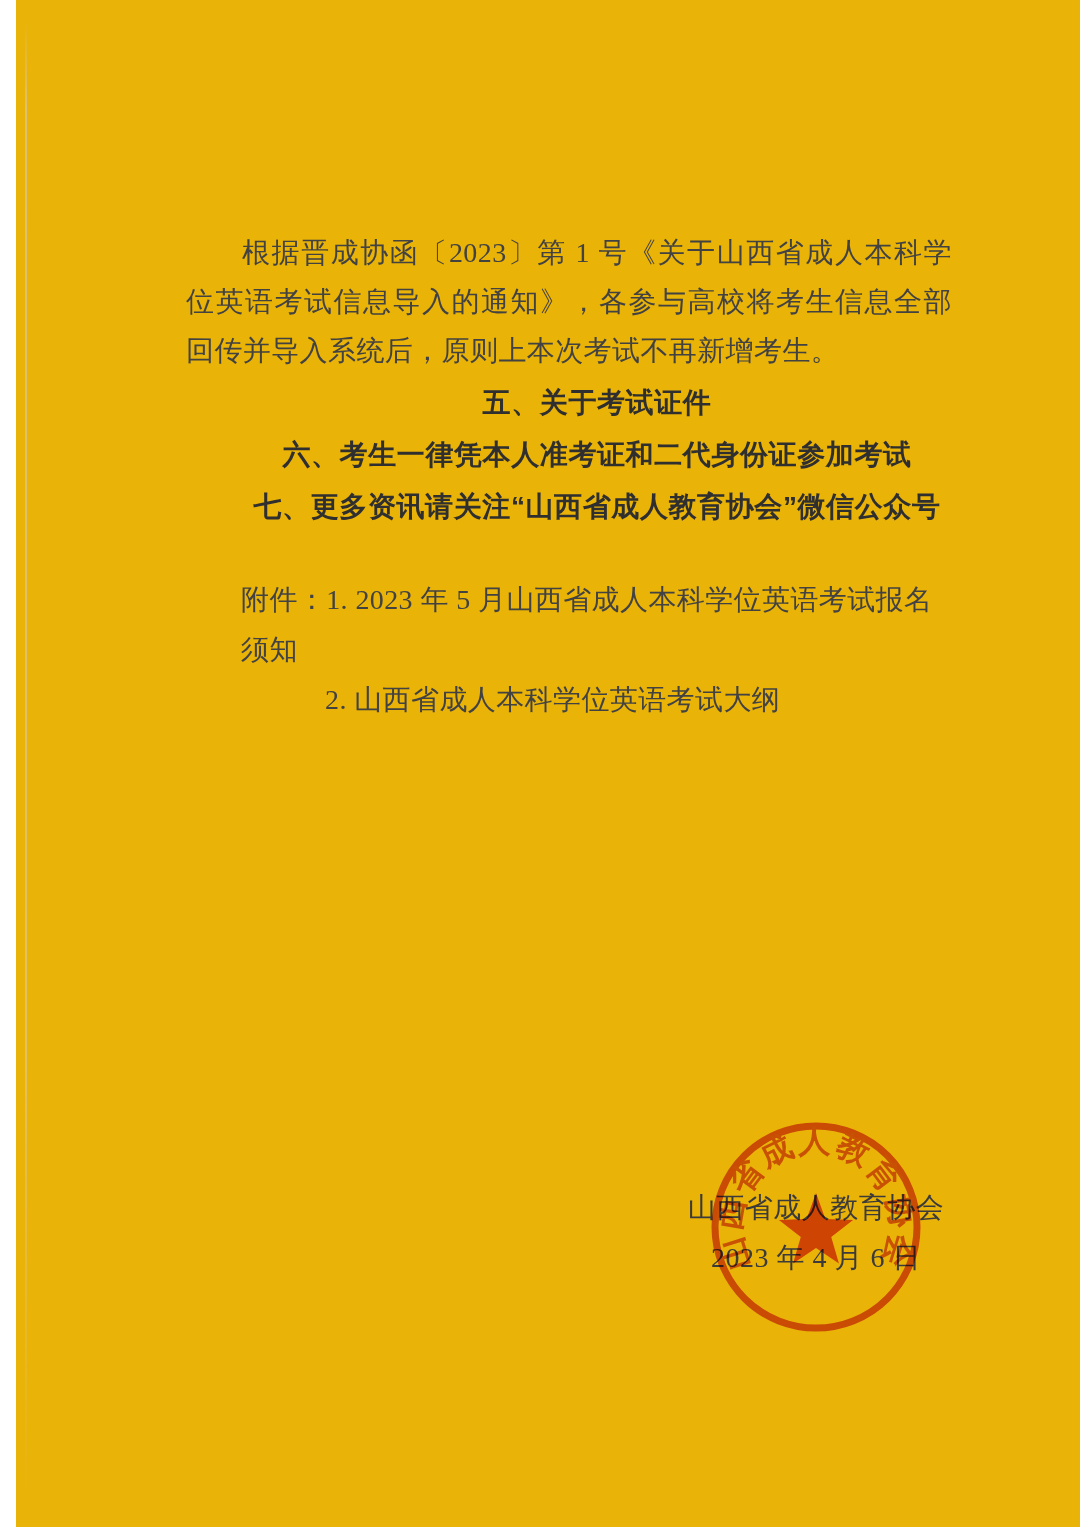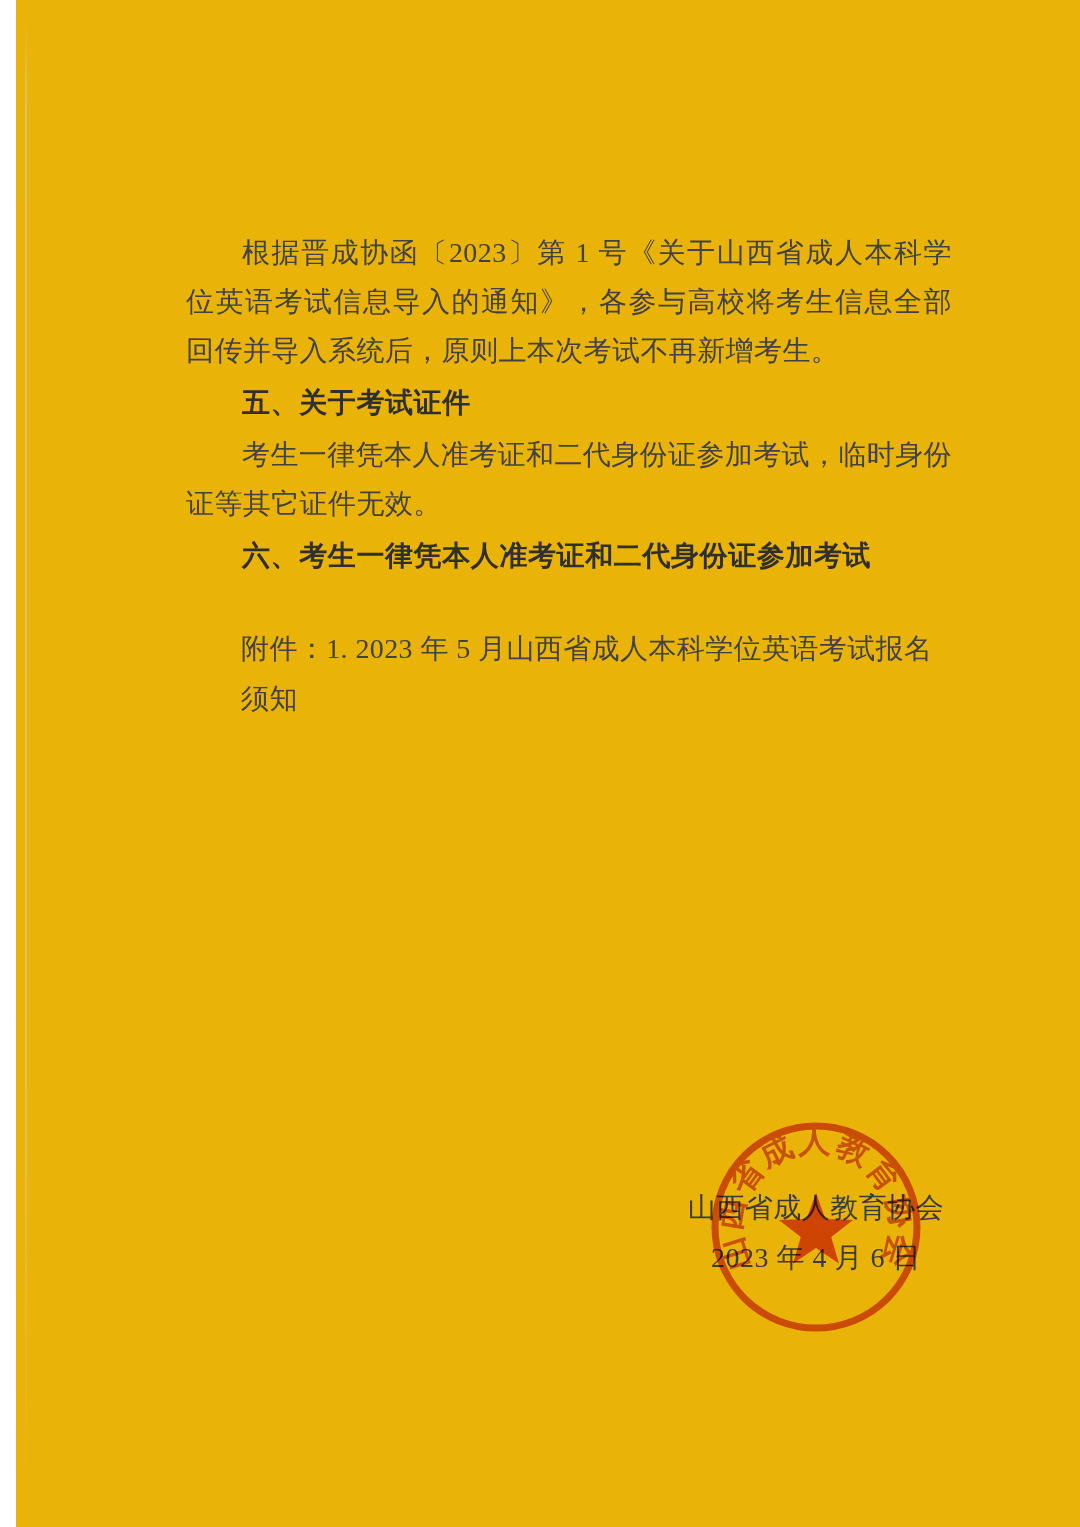--- a/index.html
+++ b/index.html
@@ -42,20 +42,21 @@
   }
   .heading {
     margin: 3px 0;
     font-size: 28px;
     line-height: 49px;
     letter-spacing: 0.6px;
     text-indent: 2em;
     font-family: "Liberation Sans", "DejaVu Sans", sans-serif;
     font-weight: bold;
     color: #2f2f2f;
+    text-align: center;
   }
   .attachments {
     margin-top: 44px;
     font-size: 28px;
     line-height: 50px;
     letter-spacing: 0.4px;
     color: #424242;
   }
   .attach-line1 { padding-left: 55px; font-family: Liberation Serif, serif; }
   .attach-line2 { padding-left: 139px; }
@@ -87,25 +88,26 @@
 </head>
 <body>
 
 <div class="page">
 
   <div class="scan-edge"></div>
 
   <div class="content">
     <p class="para">根据晋成协函〔2023〕第 1 号《关于山西省成人本科学位英语考试信息导入的通知》，各参与高校将考生信息全部回传并导入系统后，原则上本次考试不再新增考生。</p>
     <p class="heading">五、关于考试证件</p>
-    <p class="para">考生一律凭本人准考证和二代身份证参加考试，临时身份证等其它证件无效。</p>
     <p class="heading">六、考生一律凭本人准考证和二代身份证参加考试</p>
+    <p class="heading">七、更多资讯请关注“山西省成人教育协会”微信公众号</p>
 
     <div class="attachments">
       <div class="attach-line1">附件：1. 2023 年 5 月山西省成人本科学位英语考试报名须知</div>
+      <div class="attach-line2">2. 山西省成人本科学位英语考试大纲</div>
     </div>
   </div>
 
   <div class="signature">
     <div>山西省成人教育协会</div>
     <div>2023 年 4 月 6 日</div>
   </div>
 
   <svg class="seal" viewBox="0 0 220 220" xmlns="http://www.w3.org/2000/svg">
     <defs>

